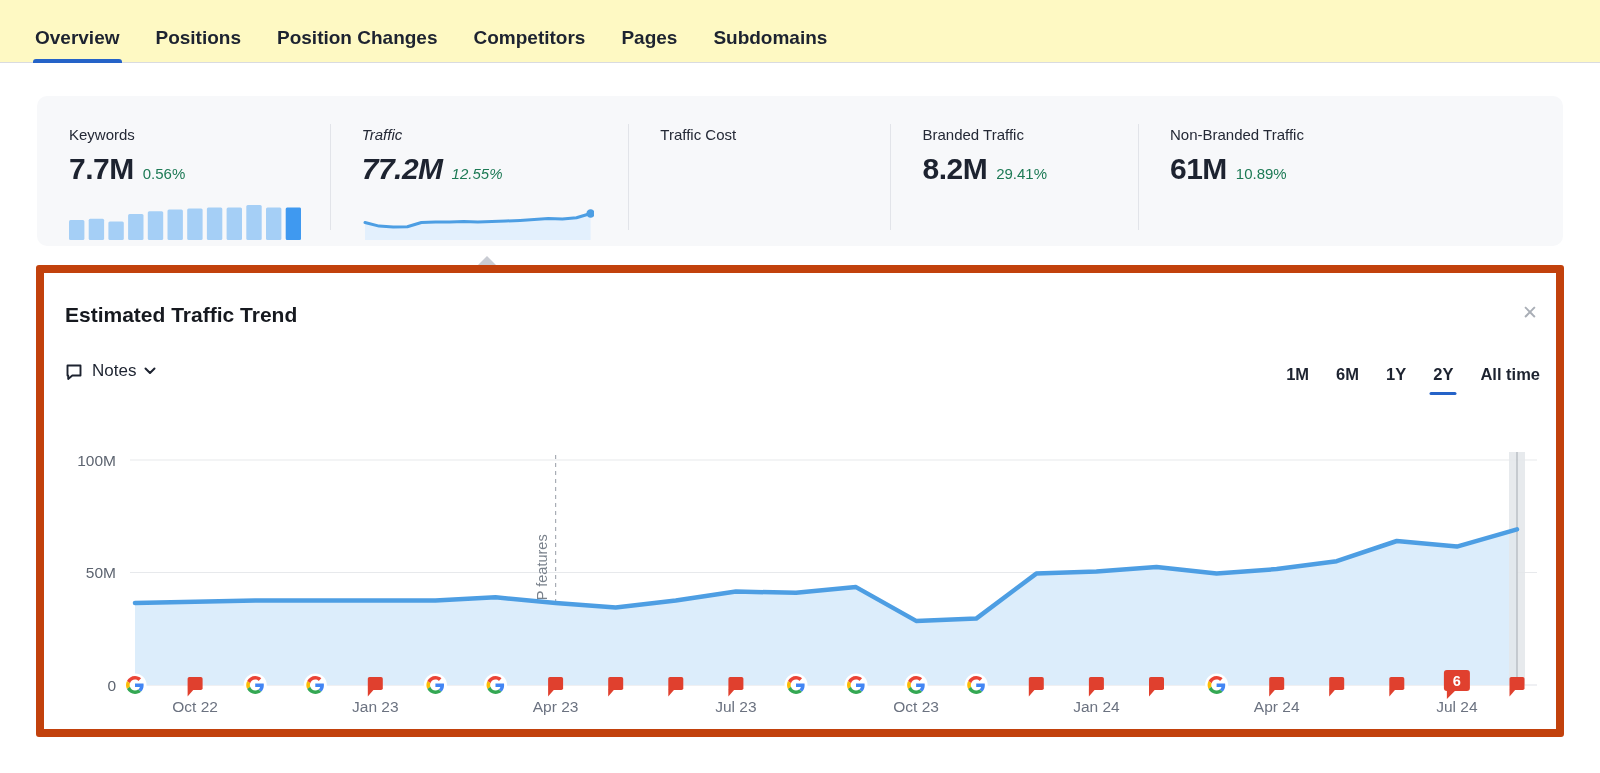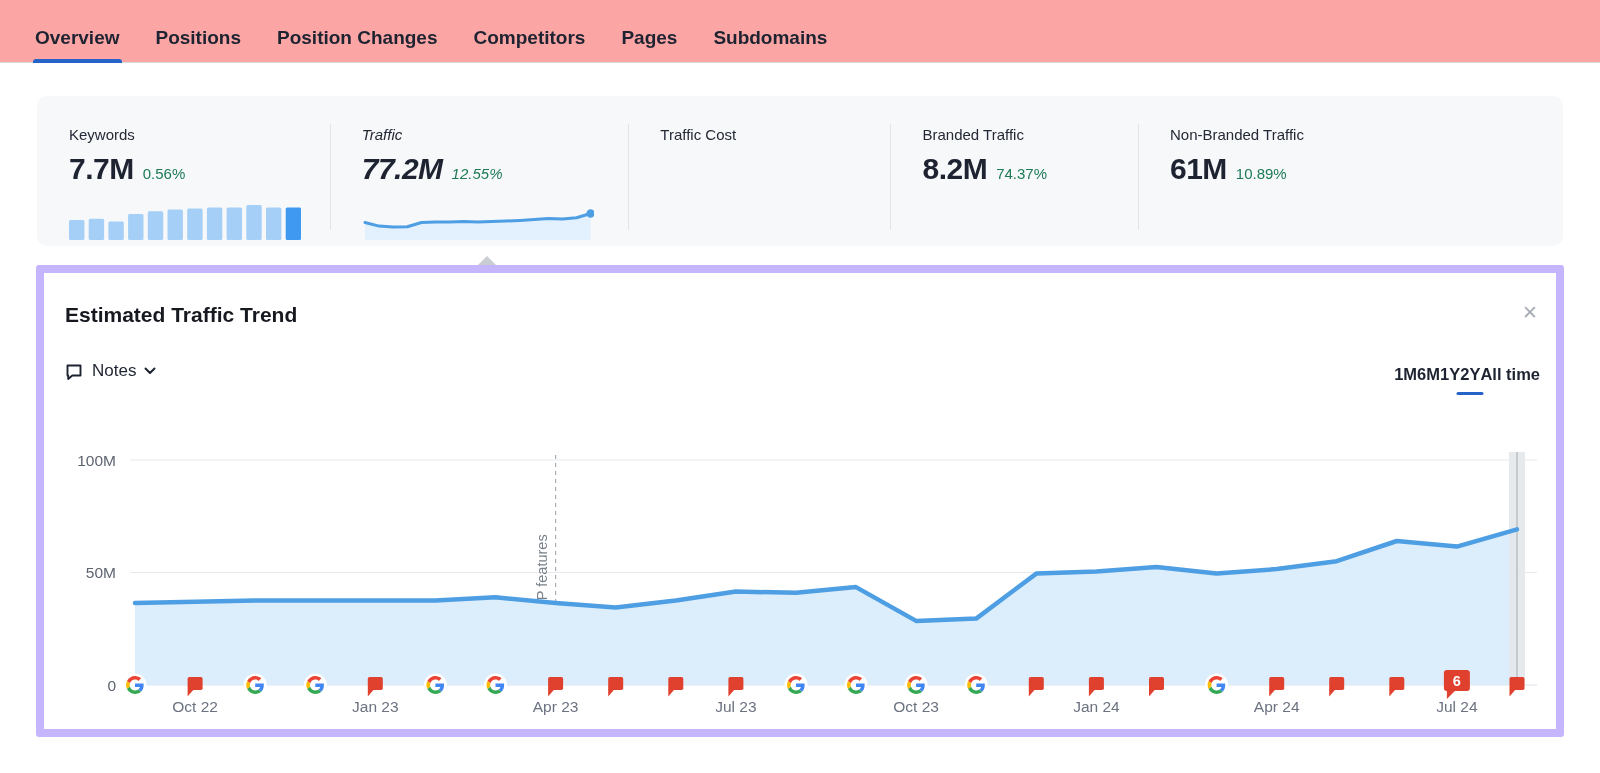--- a/index.html
+++ b/index.html
@@ -4,47 +4,47 @@
 <style>
   html,body{margin:0;padding:0;}
   body{
     width:1600px;height:773px;position:relative;overflow:hidden;
     background:#ffffff;
     font-family:"Liberation Sans","DejaVu Sans",sans-serif;
     color:#1d2330;
   }
   
   .topbar{position:absolute;left:0;top:0;width:1600px;height:63px;
-    background:#fca5a5;border-bottom:1px solid #d9dbe0;box-sizing:border-box;}
+    background:#fef9c3;border-bottom:1px solid #d9dbe0;box-sizing:border-box;}
   .tabs{position:absolute;left:35px;top:0;height:63px;display:flex;gap:36px;}
   .tab{display:flex;align-items:center;height:63px;padding-top:12px;box-sizing:border-box;
     font-size:19px;font-weight:600;color:#1d2330;position:relative;cursor:pointer;white-space:nowrap;}
   .tab.active::after{content:'';position:absolute;left:-2px;right:-2px;bottom:0;height:4px;
     background:#2563c8;border-radius:3px 3px 0 0;}
   
   .metrics-card{position:absolute;left:37px;top:96px;width:1526px;height:150px;
     background:#f7f8fa;border-radius:10px;display:flex;}
   .metric-col{box-sizing:border-box;position:relative;padding:30px 0 0 32px;cursor:pointer;}
   .metric-col.divided::before{content:'';position:absolute;left:0;top:28px;bottom:16px;width:1px;background:#e2e4e9;}
   .m-label{font-size:15px;color:#242936;}
   .m-row{display:flex;align-items:baseline;margin-top:9px;}
   .m-value{font-size:30px;font-weight:700;letter-spacing:-0.5px;color:#1d2330;}
   .m-change{font-size:15px;color:#1d7a55;margin-left:9px;}
   .spark{position:absolute;left:32px;bottom:6px;width:232px;height:36px;}
   
   .panel-caret{position:absolute;left:478px;top:256px;width:0;height:0;
     border-left:9px solid transparent;border-right:9px solid transparent;border-bottom:9px solid #c9ccd3;}
   
   .trend-panel{position:absolute;left:36px;top:265px;width:1528px;height:472px;box-sizing:border-box;
-    border:8px solid #c4b5fd;border-radius:3px;background:#fff;}
+    border:8px solid #c2410c;border-radius:3px;background:#fff;}
   .panel-title{position:absolute;left:21px;top:30px;font-size:21px;font-weight:700;color:#16191f;}
   .close-btn{position:absolute;right:18px;top:30px;font-size:19px;color:#a9aeb6;cursor:pointer;line-height:1;}
   .notes-btn{position:absolute;left:21px;top:88px;display:flex;align-items:center;gap:8px;cursor:pointer;}
   .notes-label{font-size:17px;font-weight:500;color:#1d2330;}
-  .ranges{position:absolute;right:16px;top:92px;display:flex;}
+  .ranges{position:absolute;right:16px;top:92px;display:flex;gap:27px;}
   .range{font-size:16.5px;font-weight:600;color:#1d2330;cursor:pointer;position:relative;padding-bottom:11px;white-space:nowrap;}
   .range.active::after{content:'';position:absolute;left:50%;transform:translateX(-50%);bottom:0;
     width:27px;height:3.5px;border-radius:2px;background:#2563c8;}
   .chart-wrap{position:absolute;left:12px;top:172px;width:1496px;height:280px;}
 </style>
 </head>
 <body>
 
 <div class="topbar">
   <div class="tabs" id="tabs">
@@ -91,21 +91,21 @@
           <circle cx="228.6" cy="9.5" r="4.2" fill="#4d9ee3"></circle>
         </svg></div>
     </div>
     <div class="metric-col divided" style="width: 265px;">
       <div class="m-label">Traffic Cost</div>
     </div>
     <div class="metric-col divided" style="width: 233px;">
       <div class="m-label">Branded Traffic</div>
       <div class="m-row">
         <div class="m-value">8.2M</div>
-        <div class="m-change">74.37%</div>
+        <div class="m-change">29.41%</div>
       </div>
     </div>
     <div class="metric-col divided" style="width: 430px; margin-left: 17px;">
       <div class="m-label">Non-Branded Traffic</div>
       <div class="m-row">
         <div class="m-value">61M</div>
         <div class="m-change">10.89%</div>
       </div>
     </div>
   </div>

